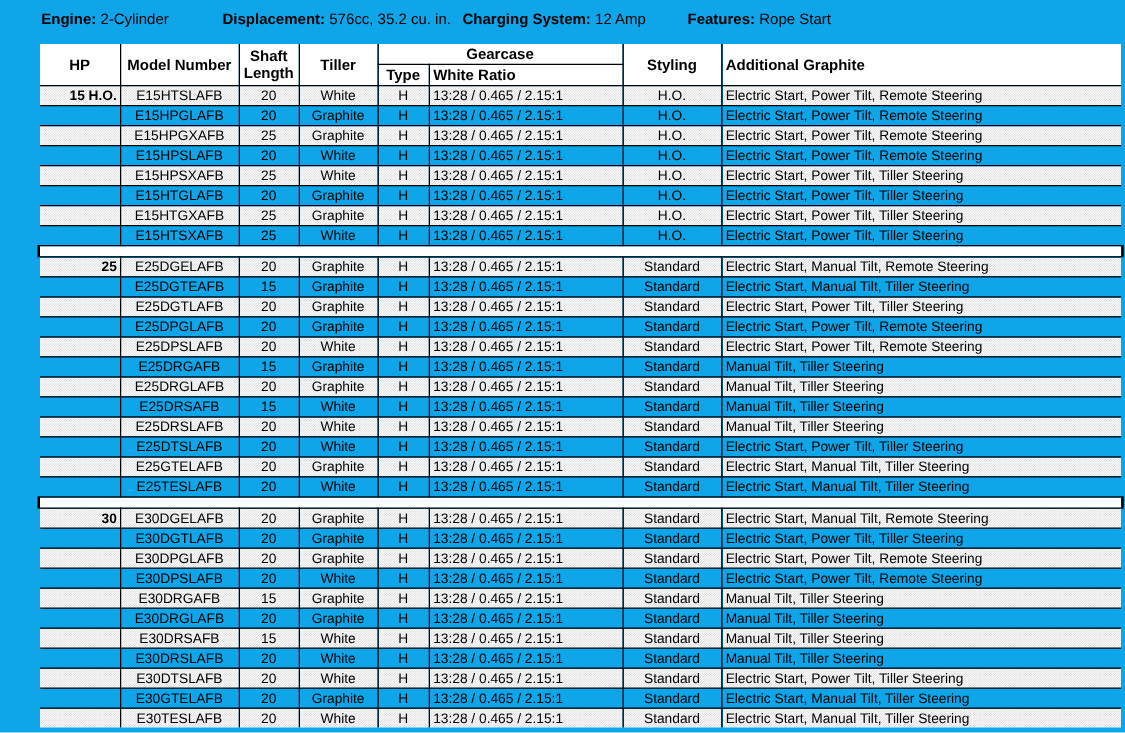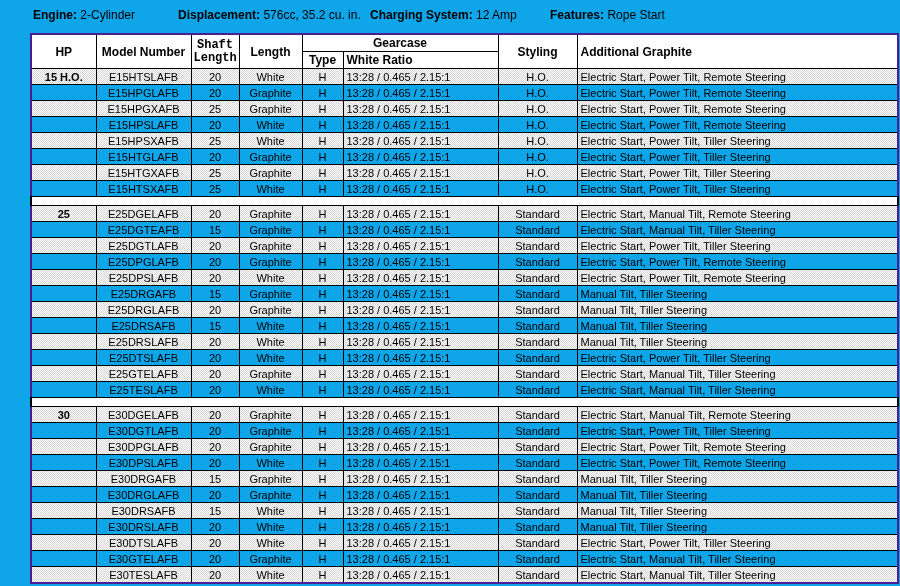--- a/index.html
+++ b/index.html
@@ -22,43 +22,43 @@
   .info-2 { left: 370px; }
   .info-3 { left: 550px; }
   
   table.spec {
     position: absolute;
     left: 30px;
     top: 33px;
     width: 867px;
     border-collapse: collapse;
     table-layout: fixed;
-    border: 2px solid #4c1d95;
+    border: 2px solid #0ea5e9;
   }
   .spec th, .spec td {
     border: 1px solid #000;
     font-size: 11px;
     height: 15px;
     line-height: 14px;
     padding: 0 2px;
     text-align: center;
     white-space: nowrap;
     overflow: hidden;
     background-clip: padding-box;
   }
   .spec thead th {
     font-size: 12px;
     font-weight: bold;
     height: 16px;
     background: #fff;
   }
   .spec thead tr:first-child th { border-bottom-width: 1px; }
-  .spec thead th.wrap { white-space: normal; line-height: 13px; font-family: Liberation Mono, monospace; }
+  .spec thead th.wrap { white-space: normal; line-height: 13px; }
   .spec .left { text-align: left; padding-left: 3px; }
-  .spec td.c-hp { font-weight: bold; }
+  .spec td.c-hp { font-weight: bold; text-align: right; }
   
   .spec tr.shaded td {
     background-color: #ffffff;
     background-image:
       linear-gradient(45deg, #d4d4d4 25%, transparent 25%, transparent 75%, #d4d4d4 75%),
       linear-gradient(45deg, #d4d4d4 25%, transparent 25%, transparent 75%, #d4d4d4 75%);
     background-size: 2px 2px;
     background-position: 0 0, 1px 1px;
   }
   .spec tr.sep td {
@@ -89,21 +89,21 @@
       <col style="width:41px">
       <col style="width:155px">
       <col style="width:79px">
       <col style="width:321px">
     </colgroup>
     <thead>
       <tr>
         <th rowspan="2">HP</th>
         <th rowspan="2">Model Number</th>
         <th rowspan="2" class="wrap">Shaft Length</th>
-        <th rowspan="2">Length</th>
+        <th rowspan="2">Tiller</th>
         <th colspan="2">Gearcase</th>
         <th rowspan="2">Styling</th>
         <th rowspan="2" class="left">Additional Graphite</th>
       </tr>
       <tr>
         <th>Type</th>
         <th class="left">White Ratio</th>
       </tr>
     </thead>
     <tbody>

